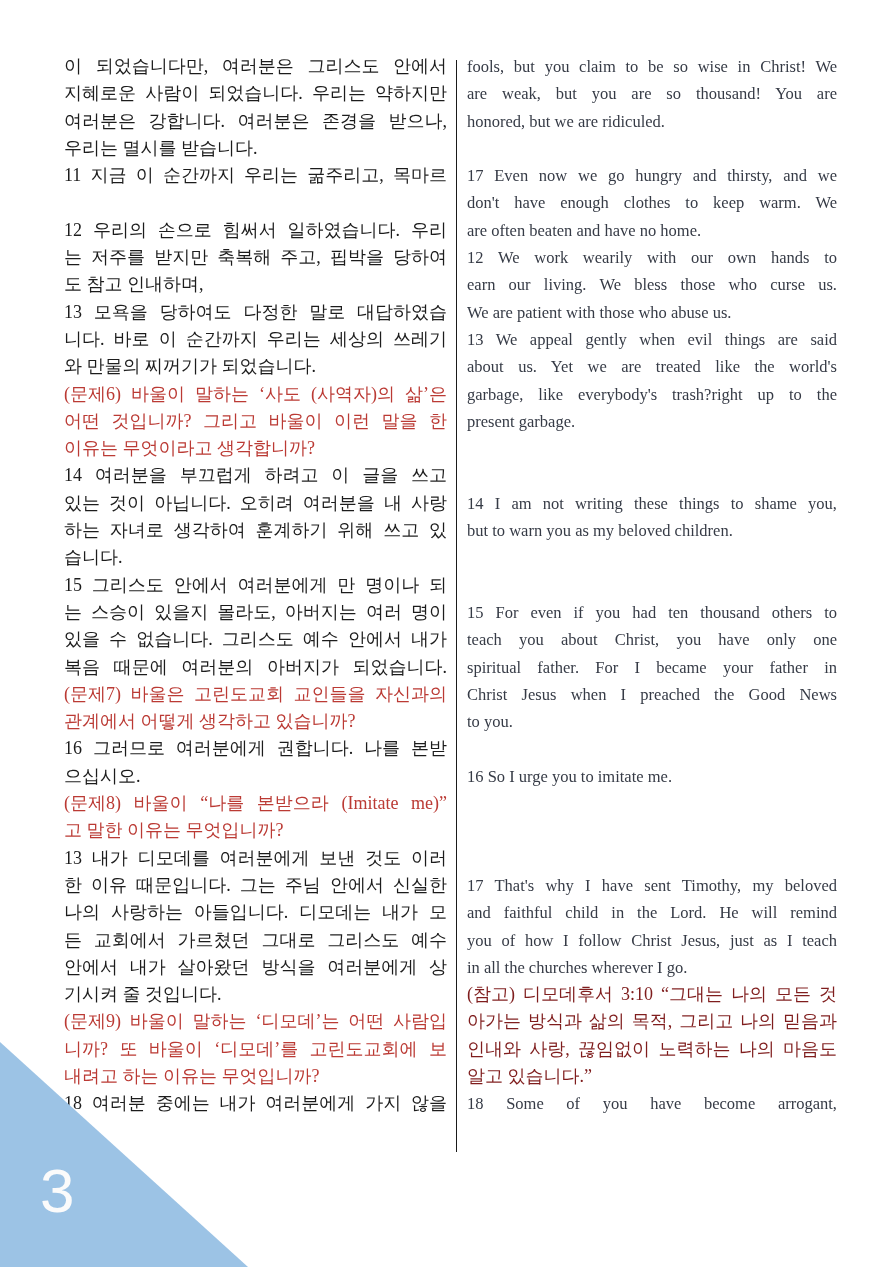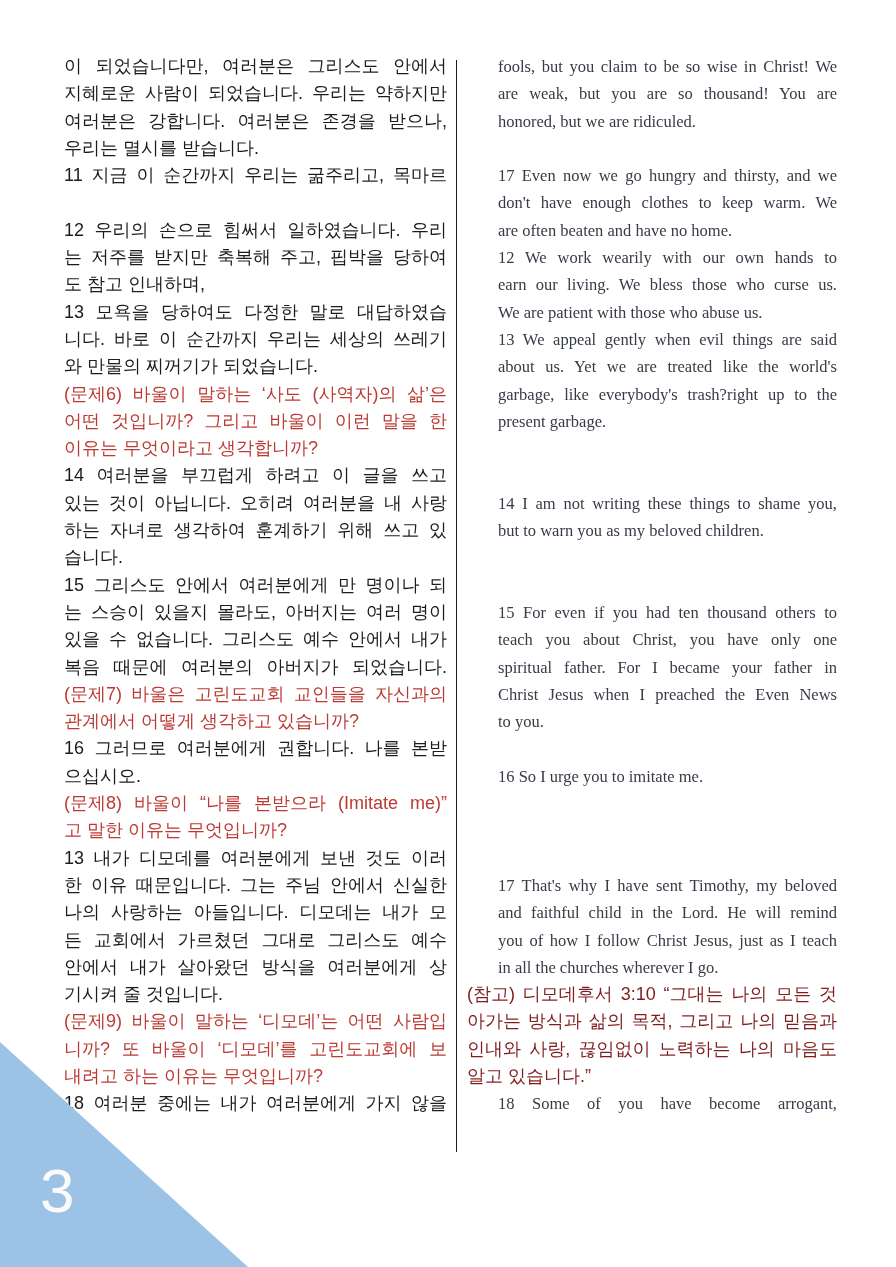--- a/index.html
+++ b/index.html
@@ -13,22 +13,22 @@
   .col{position:absolute;top:53px;}
   .col-left{left:64px;width:383px;}
   .col-right{left:467px;width:370px;}
   .divider{
     position:absolute;left:456px;top:60px;
     width:1px;height:1092px;background:#1a1a1a;
   }
   .line{height:27.3px;line-height:27.3px;overflow:visible;white-space:normal;}
   .line.justify{text-align:justify;text-align-last:justify;}
   .line.left{text-align:left;}
-  .ko{font-family:Liberation Sans, sans-serif;font-size:18px;color:#1c1c1c;}
-  .en{font-family:"Liberation Serif","DejaVu Serif",serif;font-size:16.5px;color:#363b46;margin-left:31px;}
+  .ko{font-family:Liberation Serif, serif;font-size:18px;color:#1c1c1c;}
+  .en{font-family:"Liberation Serif","DejaVu Serif",serif;font-size:16.5px;color:#363b46;}
   .question{color:#bb3a34;}
   .reference{color:#7f1d1d;}
   .corner-triangle{
     position:absolute;left:0;top:1042px;width:248px;height:225px;
     background:#9cc3e5;
     -webkit-clip-path:polygon(0 0,100% 100%,0 100%);
     clip-path:polygon(0 0,100% 100%,0 100%);
   }
   .page-number{
     position:absolute;left:40px;top:1160px;
@@ -105,21 +105,21 @@
       <div class="line en body left">present garbage.</div>
       <div class="line en blank left"></div>
       <div class="line en blank left"></div>
       <div class="line en body justify">14 I am not writing these things to shame you,</div>
       <div class="line en body left">but to warn you as my beloved children.</div>
       <div class="line en blank left"></div>
       <div class="line en blank left"></div>
       <div class="line en body justify">15 For even if you had ten thousand others to</div>
       <div class="line en body justify">teach you about Christ, you have only one</div>
       <div class="line en body justify">spiritual father. For I became your father in</div>
-      <div class="line en body justify">Christ Jesus when I preached the Even News</div>
+      <div class="line en body justify">Christ Jesus when I preached the Good News</div>
       <div class="line en body left">to you.</div>
       <div class="line en blank left"></div>
       <div class="line en body left">16 So I urge you to imitate me.</div>
       <div class="line en blank left"></div>
       <div class="line en blank left"></div>
       <div class="line en blank left"></div>
       <div class="line en body justify">17 That's why I have sent Timothy, my beloved</div>
       <div class="line en body justify">and faithful child in the Lord. He will remind</div>
       <div class="line en body justify">you of how I follow Christ Jesus, just as I teach</div>
       <div class="line en body left">in all the churches wherever I go.</div>

